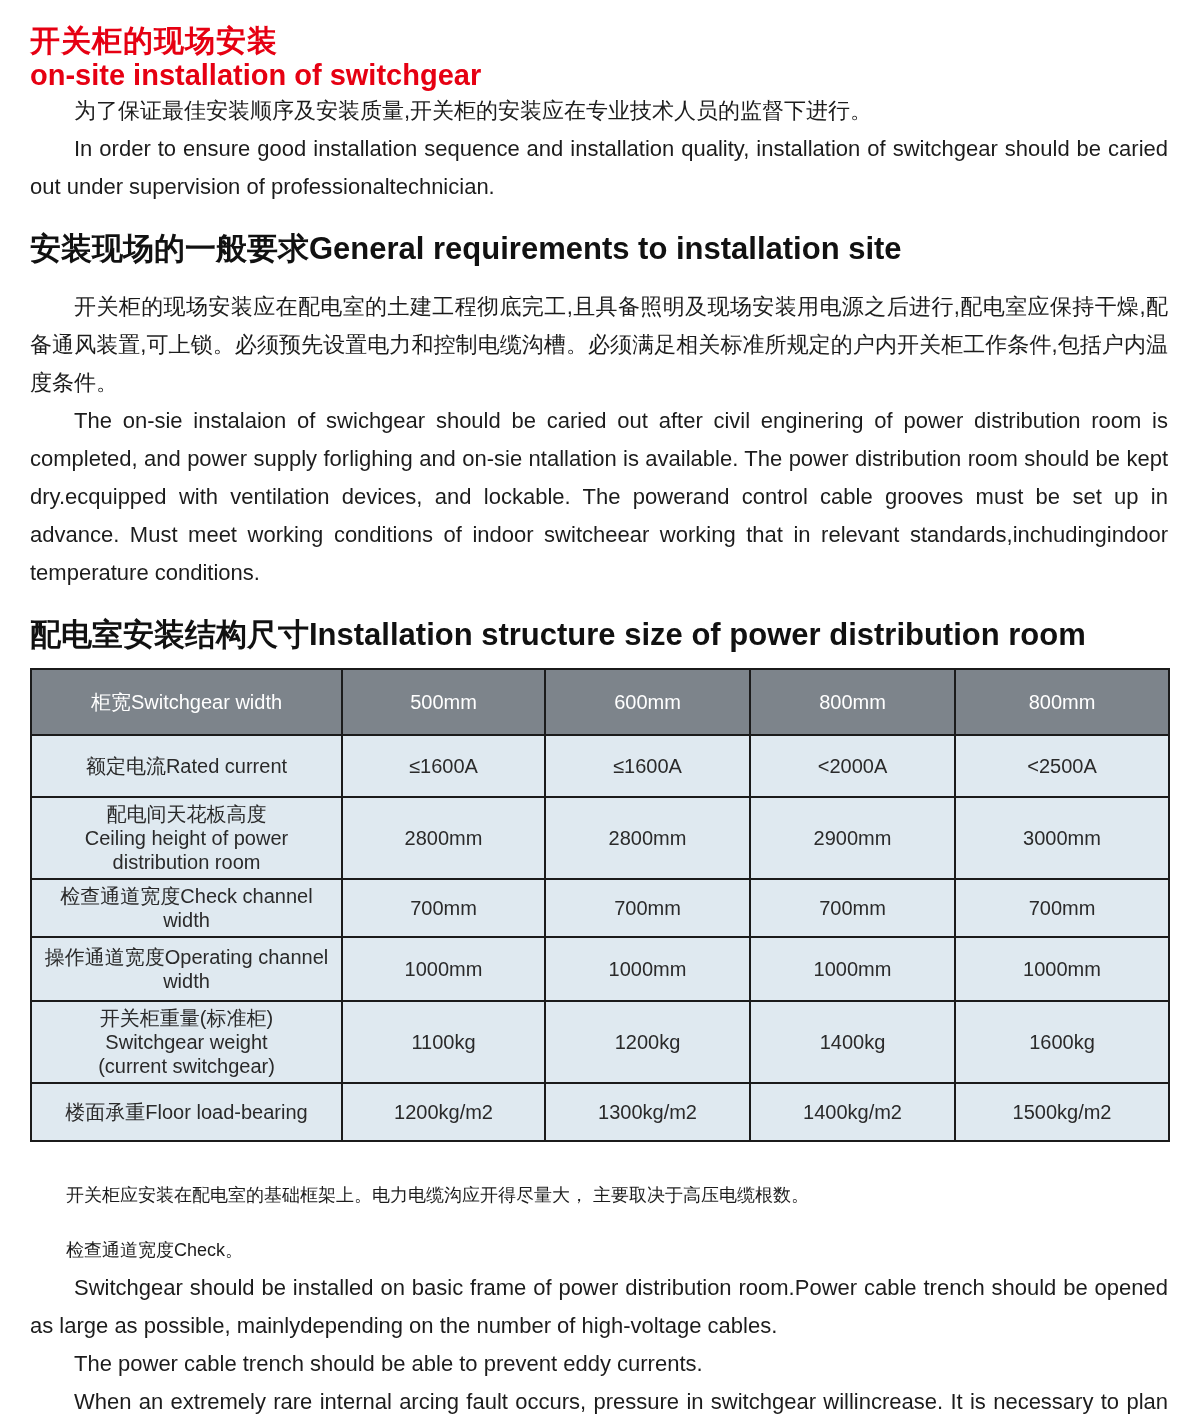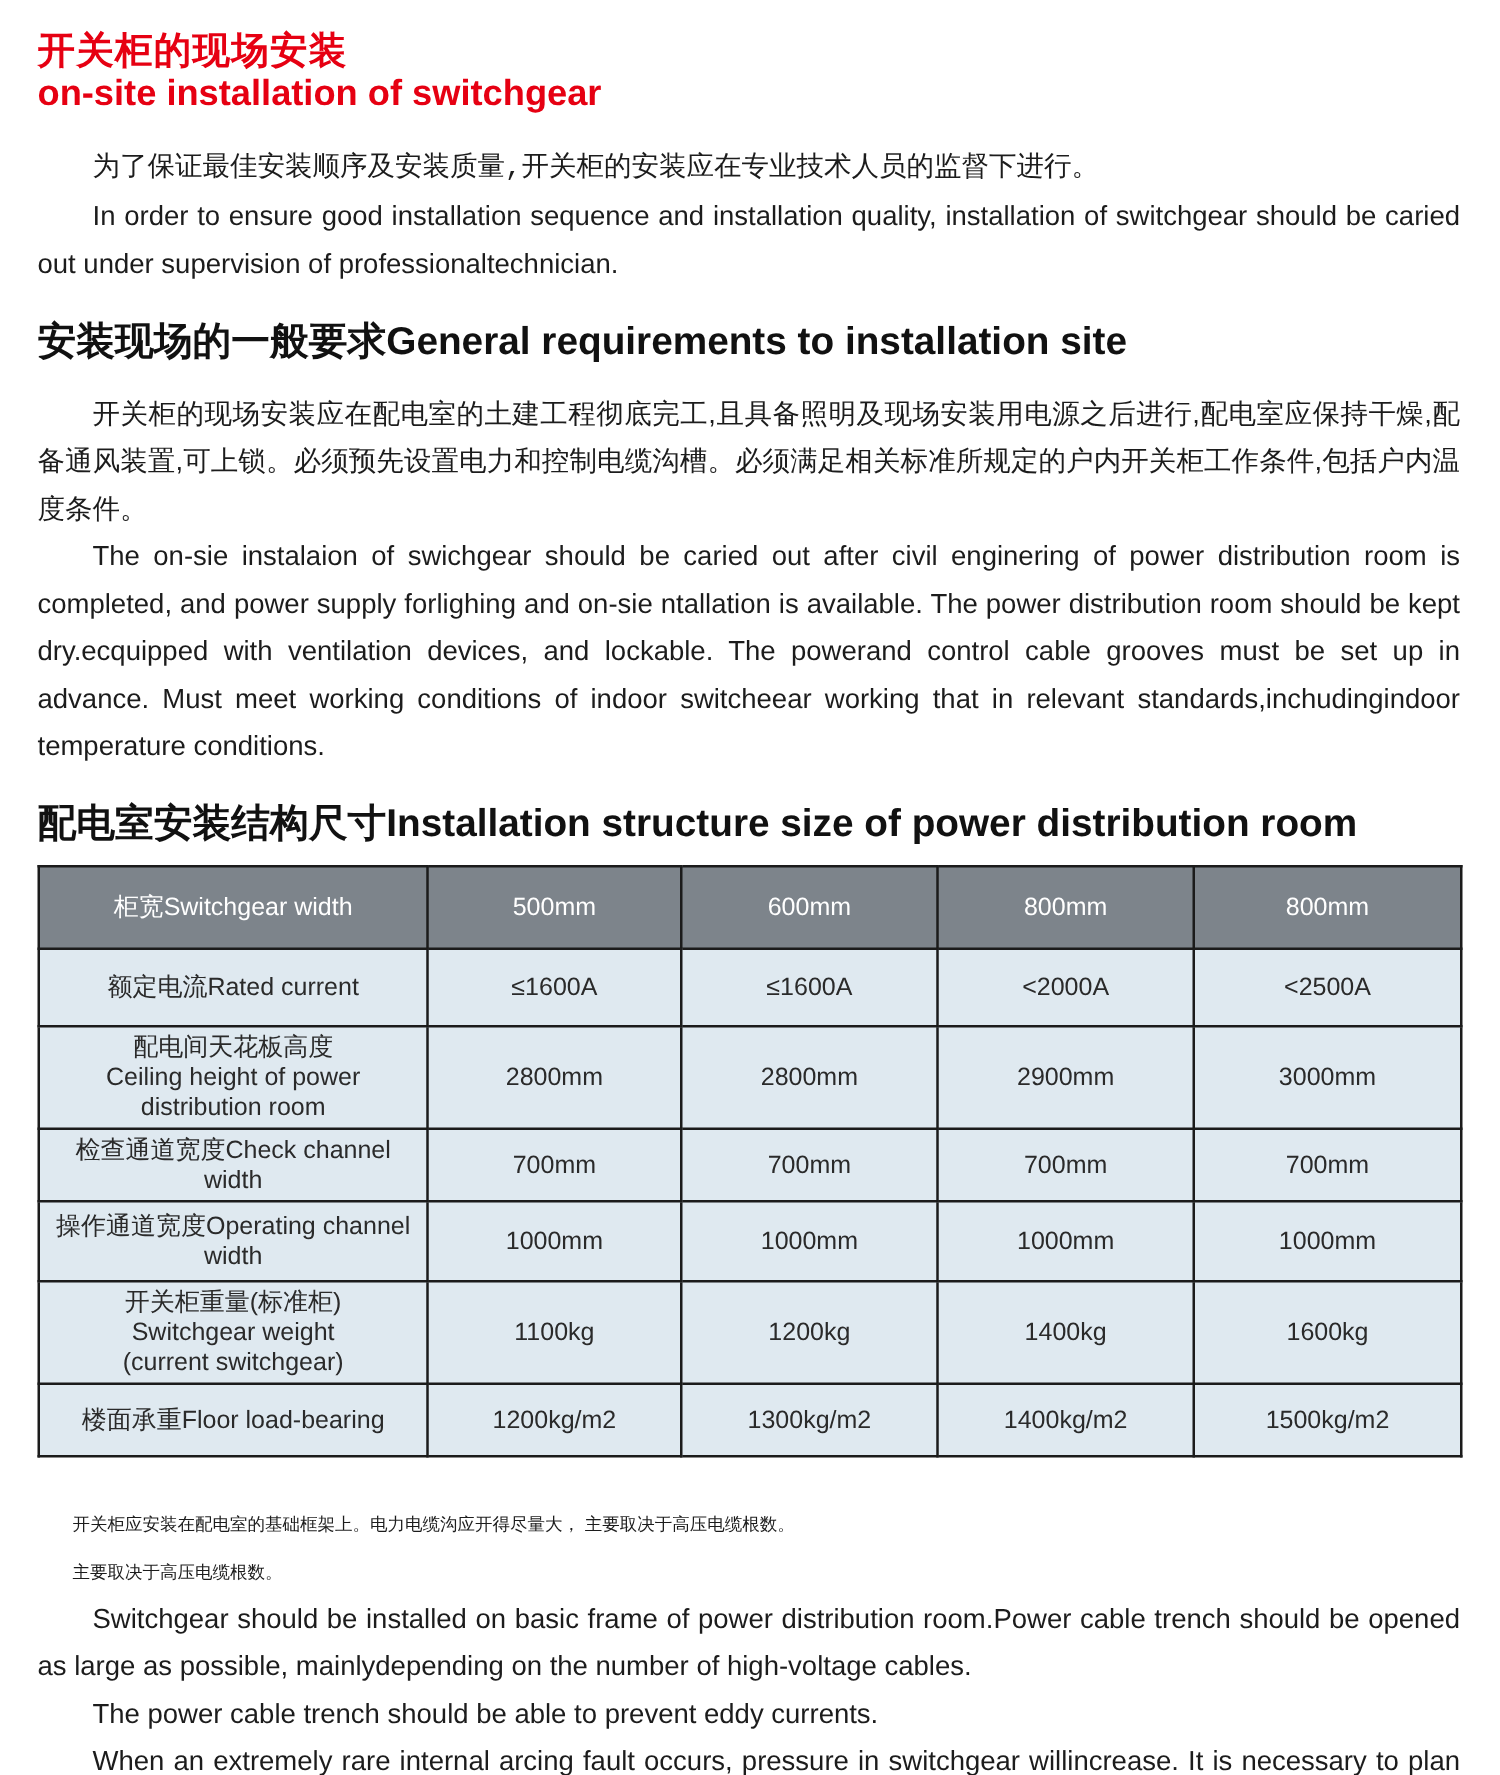--- a/index.html
+++ b/index.html
@@ -25,21 +25,21 @@
     font-weight: bold;
     line-height: 34px;
   }
 
   .para {
     font-size: 22px;
     line-height: 38px;
     text-indent: 2em;
     text-align: justify;
   }
-  .intro-zh { margin-top: 24px; font-family: Liberation Mono, monospace; }
+  .intro-zh { margin-top: 0; }
 
   .section-heading {
     margin-top: 22px;
     font-size: 31px;
     font-weight: bold;
     line-height: 42px;
     color: #111111;
   }
   .para-zh { margin-top: 18px; }
 
@@ -66,23 +66,24 @@
   tr.body-row td { background: #dfe9f0; color: #2a2a2a; }
   tr.r-current td   { height: 62px; }
   tr.r-ceiling td   { height: 68px; }
   tr.r-check td     { height: 58px; }
   tr.r-operating td { height: 64px; }
   tr.r-weight td    { height: 70px; }
   tr.r-floor td     { height: 58px; margin-top: 32px; }
 
   .notes { margin-top: 34px; }
   .note-zh {
-    font-size: 14px;
+    font-size: 18px;
     line-height: 38px;
     text-indent: 2em;
+    margin-top: 17px;
   }
   .note-en {
     font-size: 22px;
     line-height: 38px;
     text-indent: 2em;
     text-align: justify;
   }
 </style>
 </head>
 <body>
@@ -163,19 +164,19 @@
         <td>1200kg/m2</td>
         <td>1300kg/m2</td>
         <td>1400kg/m2</td>
         <td>1500kg/m2</td>
       </tr>
     </tbody>
   </table>
 
   <div class="notes">
     <p class="note-zh">开关柜应安装在配电室的基础框架上。电力电缆沟应开得尽量大， 主要取决于高压电缆根数。</p>
-    <p class="note-zh">主要取决于高压电缆根数。</p>
+    <p class="note-zh">检查通道宽度Check。</p>
     <p class="note-en">Switchgear should be installed on basic frame of power distribution room.Power cable trench should be opened as large as possible, mainlydepending on the number of high-voltage cables.</p>
     <p class="note-en">The power cable trench should be able to prevent eddy currents.</p>
     <p class="note-en">When an extremely rare internal arcing fault occurs, pressure in switchgear willincrease. It is necessary to plan and calculate to avoid dangerousconsequences.</p>
   </div>
 
 </div>
 
 </body></html>

